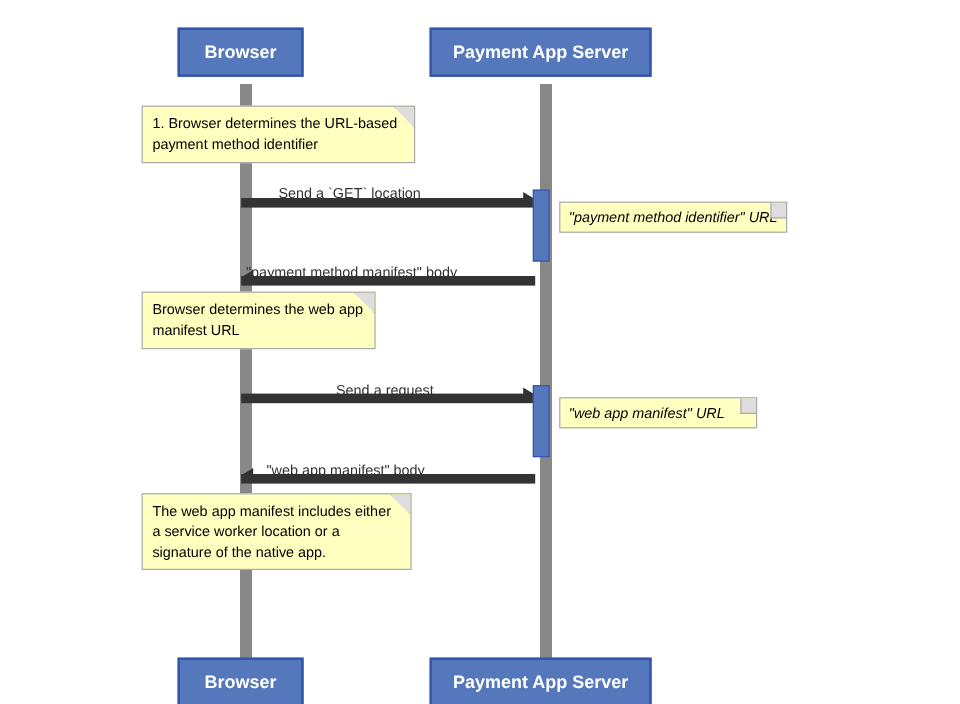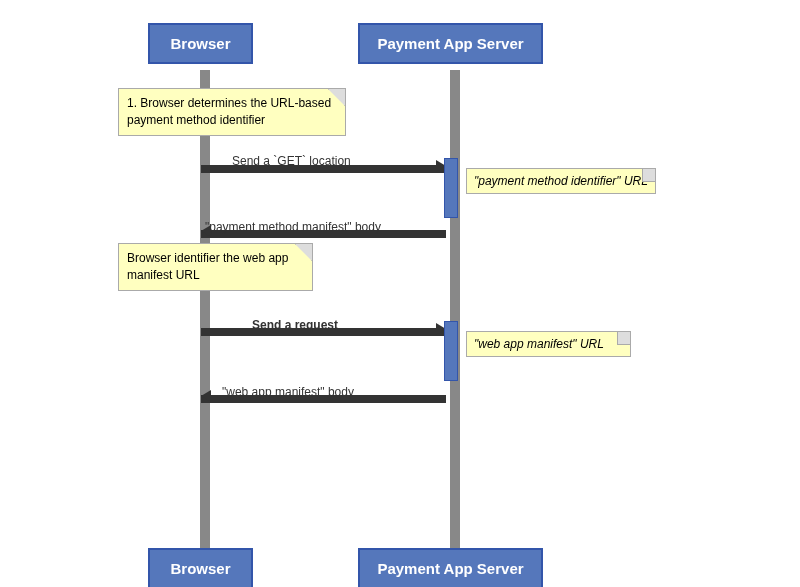--- a/index.html
+++ b/index.html
@@ -144,31 +144,34 @@
   <div class="arrow-line" style="left: 193px; top: 157px; width: 245px;"></div>
   <div class="arrow-label" style="left: 220px; top: 142px;">Send a `GET` location</div>
 
   <div class="activation" style="left: 436px; top: 150px; height: 60px;"></div>
 
   <div class="server-note" style="left: 458px; top: 160px; width: 190px; font-style: italic;">"payment method identifier" URL</div>
 
   <div class="arrow-line left" style="left: 193px; top: 222px; width: 245px;"></div>
   <div class="arrow-label" style="left: 193px; top: 208px;">"payment method manifest" body</div>
 
-  <div class="note-box" style="left: 110px; top: 235px; width: 195px;">Browser identifier
+  <div class="note-box" style="left: 110px; top: 235px; width: 195px;">Browser determines
 the web app manifest URL</div>
 
   <div class="arrow-line" style="left: 193px; top: 320px; width: 245px;"></div>
-  <div class="arrow-label" style="left: 240px; top: 306px; font-weight: bold;">Send a request</div>
+  <div class="arrow-label" style="left: 268px; top: 306px;">Send a request</div>
 
   <div class="activation" style="left: 436px; top: 313px; height: 60px;"></div>
 
   <div class="server-note" style="left: 458px; top: 323px; width: 165px; font-style: italic;">"web app manifest" URL</div>
 
   <div class="arrow-line left" style="left: 193px; top: 387px; width: 245px;"></div>
   <div class="arrow-label" style="left: 210px; top: 373px;">"web app manifest" body</div>
 
+  <div class="note-box" style="left: 110px; top: 403px; width: 225px;">The web app manifest includes
+either a service worker location or
+a signature of the native app.</div>
 
   <div class="actor-box" style="left: 140px; top: 540px; width: 105px;">Browser</div>
 
   <div class="actor-box" style="left: 350px; top: 540px; width: 185px;">Payment App Server</div>
 
 </div>
 
 </body></html>

